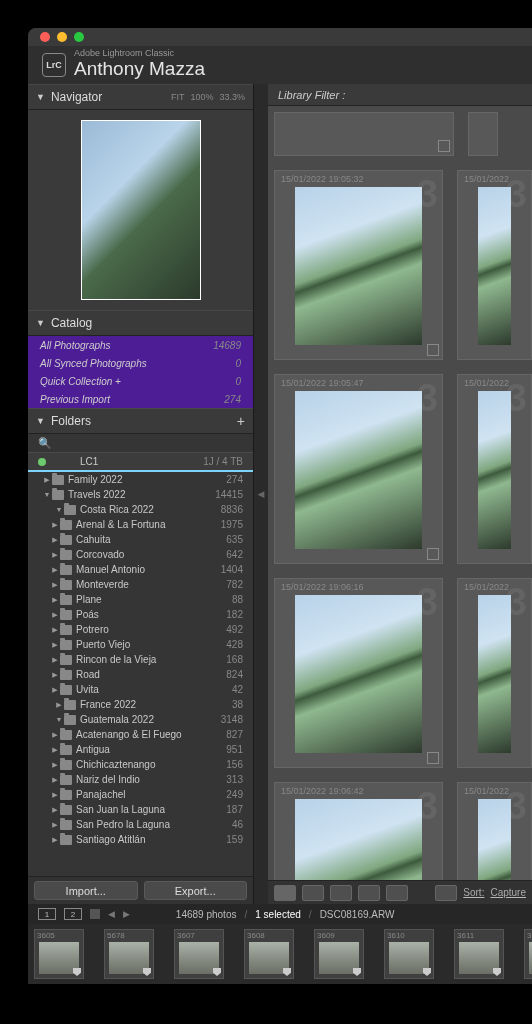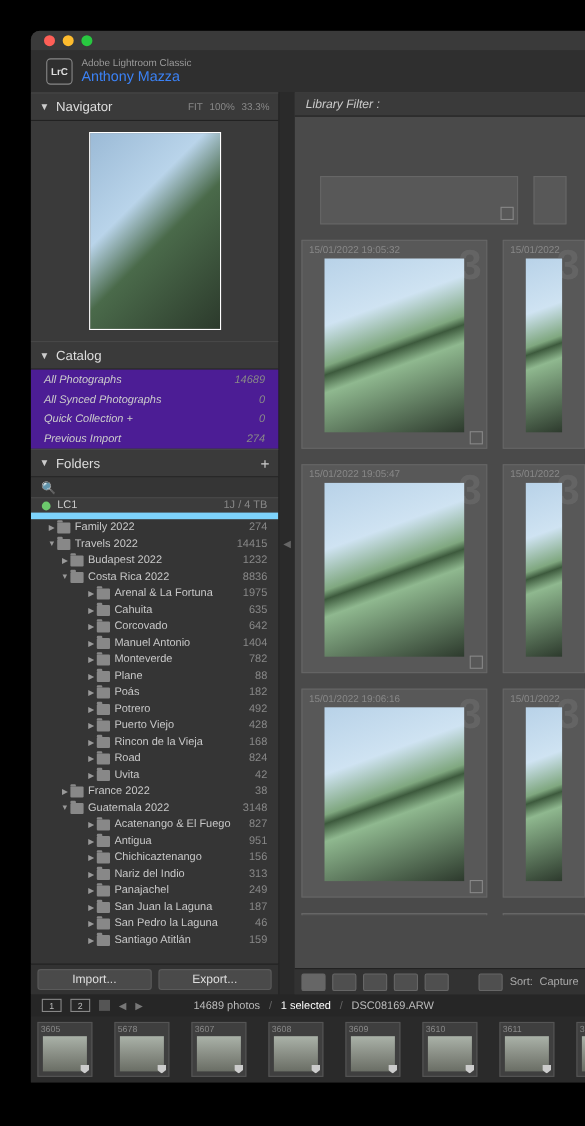--- a/index.html
+++ b/index.html
@@ -8,75 +8,75 @@
 
   
   .titlebar { height: 18px; background: #3a3a3a; display: flex; align-items: center; padding-left: 12px; gap: 7px; }
   .tl-dot { width: 10px; height: 10px; border-radius: 50%; }
   .tl-red { background: #ff5f57; } .tl-yel { background: #febc2e; } .tl-grn { background: #28c840; }
 
   
   .brand { height: 38px; display: flex; align-items: center; gap: 8px; padding-left: 14px; background: #2f2f2f; }
   .brand-badge { width: 24px; height: 24px; border: 1px solid #888; border-radius: 4px; display:flex; align-items:center; justify-content:center; font-size:9px; font-weight:700; color:#ddd; }
   .brand-text .sub { font-size: 9px; color: #999; line-height: 1; }
-  .brand-text .main { font-size: 13px; color: #3b82f6; line-height: 1.2; }
+  .brand-text .main { font-size: 19px; color: #e5e5e5; line-height: 1.2; }
 
   .workarea { flex: 1; display: flex; min-height: 0; }
 
   
   .left { width: 226px; background: #323232; display: flex; flex-direction: column; border-right: 1px solid #1a1a1a; }
   .panel-head { height: 26px; background: #3a3a3a; display:flex; align-items:center; padding:0 8px; font-size:12px; color:#ddd; border-top:1px solid #474747; border-bottom:1px solid #222; }
   .panel-head .tri { margin-right:6px; font-size:9px; color:#ccc; }
   .panel-head .spacer { flex:1; }
   .panel-head .zoom { font-size:9px; color:#888; margin-left:6px; }
   .panel-head .plus { font-size:14px; color:#ccc; }
 
   .navigator-body { height: 200px; background:#3a3a3a; display:flex; align-items:center; justify-content:center; }
   .nav-thumb { width: 120px; height: 180px; border:1px solid #fff; background: linear-gradient(135deg,#9bbad6 0%, #b9d4ea 35%, #4a6a4a 55%, #2c3a2c 100%); position:relative; }
 
   .catalog-body { background:#4c1d95;font-style:italic; }
   .cat-row { height:18px; display:flex; align-items:center; padding:0 12px; font-size:10px; color:#ccc; }
   .cat-row .ct { flex:1; } .cat-row .cn { color:#888; }
 
   .folders-body { flex:1; overflow:hidden; background:#353535; display:flex; flex-direction:column; }
   .search-row { height:18px; display:flex; align-items:center; padding:0 10px; color:#666; font-size:11px; }
-  .volume-row { height:20px; background:#3c3c3c; display:flex; align-items:center; padding:0 10px; font-size:10px; color:#6cc96c; border-top:1px solid #4a4a4a; border-bottom:6px solid #7dd3fc; }
+  .volume-row { height:20px; background:#3c3c3c; display:flex; align-items:center; padding:0 10px; font-size:10px; color:#6cc96c; border-top:1px solid #4a4a4a; border-bottom:2px solid #7dd3fc;gap:28px; }
   .volume-row .dot { width:8px;height:8px;border-radius:50%;background:#6cc96c;margin-right:6px; }
   .volume-row .vn { flex:1; color:#ccc; } .volume-row .vs { color:#888; }
 
   .tree { flex:1; overflow:hidden; }
   .tree-row { height:15px; display:flex; align-items:center; font-size:10px; color:#c8c8c8; padding-right:10px; }
   .tree-row .arr { width:10px; text-align:center; font-size:7px; color:#999; }
   .tree-row .fico { width:12px; height:10px; margin-right:4px; background:#888; border-radius:1px; position:relative; }
   .tree-row .fico::before { content:""; position:absolute; top:-2px; left:0; width:5px; height:2px; background:#888; border-radius:1px 1px 0 0; }
   .tree-row .fn { flex:1; white-space:nowrap; overflow:hidden; text-overflow:ellipsis; }
   .tree-row .fc { color:#888; }
-  .ind-1{padding-left:14px}.ind-2{padding-left:26px}.ind-3{padding-left:50px}
+  .ind-1{padding-left:14px}.ind-2{padding-left:26px}.ind-3{padding-left:22px}
 
   .import-row { height:28px; display:flex; gap:6px; padding:4px 6px; background:#323232; border-top:1px solid #222; }
   .import-row button { flex:1; background:#4a4a4a; border:1px solid #5a5a5a; color:#ddd; font-size:11px; border-radius:3px; cursor:pointer; }
 
   .collapse-tab { width:14px; background:#2a2a2a; display:flex; align-items:center; justify-content:center; color:#666; font-size:9px; }
 
   
-  .right { flex:1; background:#4a4a4a; display:flex; flex-direction:column; min-width:0;gap:48px; }
+  .right { flex:1; background:#4a4a4a; display:flex; flex-direction:column; min-width:0; }
   .libfilter { height:22px; background:#3a3a3a; display:flex; align-items:center; padding-left:10px; font-size:11px; color:#ccc; font-style:italic; border-bottom:1px solid #222; }
   .grid { flex:1; overflow:hidden; padding:6px 0 0 6px; }
-  .grid-row { display:flex; gap:14px; margin-bottom:14px;justify-content:center; }
+  .grid-row { display:flex; gap:14px; margin-bottom:14px; }
   .cell { background:#585858; border:1px solid #666; position:relative; }
   .cell.small { width:180px; height:44px; }
   .cell.big { width:180px; height:190px; }
   .cell .ts { position:absolute; top:3px; left:6px; font-size:9px; color:#888; }
   .cell .thumb { position:absolute; top:16px; left:20px; right:20px; bottom:14px; background: linear-gradient(160deg,#b8d2e8 0%, #cfe3f2 30%, #7fa77f 48%, #3d5a3d 52%, #8fb88f 60%, #2d3a2d 100%); }
   .cell .mark { position:absolute; bottom:3px; right:3px; width:12px; height:12px; border:1px solid #888; }
   .cell .idx { position:absolute; top:2px; right:4px; font-size:38px; font-weight:700; color:rgba(120,120,120,.4); }
   .cell.cut { width:30px; overflow:hidden; }
   .cell.cut.big { width:80px; }
 
-  .toolbar { height:24px; background:#323232; border-top:1px solid #222; display:flex; align-items:center; padding:0 6px; gap:6px; }
+  .toolbar { height:24px; background:#323232; border-top:1px solid #222; display:flex; align-items:center; padding:0 6px; gap:6px;text-decoration:underline; }
   .tb-ico { width:22px; height:16px; background:#4f4f4f; border:1px solid #666; border-radius:2px; }
   .tb-ico.active { background:#666; }
   .tb-spacer { flex:1; }
   .tb-txt { font-size:10px; color:#aaa; }
 
   
   .status { height:20px; background:#262626; display:flex; align-items:center; padding:0 10px; font-size:10px; color:#bbb; gap:8px; }
   .status .pg { width:18px;height:12px;border:1px solid #888;display:flex;align-items:center;justify-content:center;font-size:8px; }
   .status .sep { color:#666; }
   .status .arr2 { color:#777; font-size:9px; }
@@ -163,26 +163,20 @@
               <span class="arr">▶</span>
               <span class="fico"></span>
               <span class="fn">Family 2022</span>
               <span class="fc">274</span>
             </div>
             <div class="tree-row ind-1">
               <span class="arr">▼</span>
               <span class="fico"></span>
               <span class="fn">Travels 2022</span>
               <span class="fc">14415</span>
-            </div>
-            <div class="tree-row ind-2">
-              <span class="arr">▶</span>
-              <span class="fico"></span>
-              <span class="fn">Budapest 2022</span>
-              <span class="fc">1232</span>
             </div>
             <div class="tree-row ind-2">
               <span class="arr">▼</span>
               <span class="fico"></span>
               <span class="fn">Costa Rica 2022</span>
               <span class="fc">8836</span>
             </div>
             <div class="tree-row ind-3">
               <span class="arr">▶</span>
               <span class="fico"></span>

